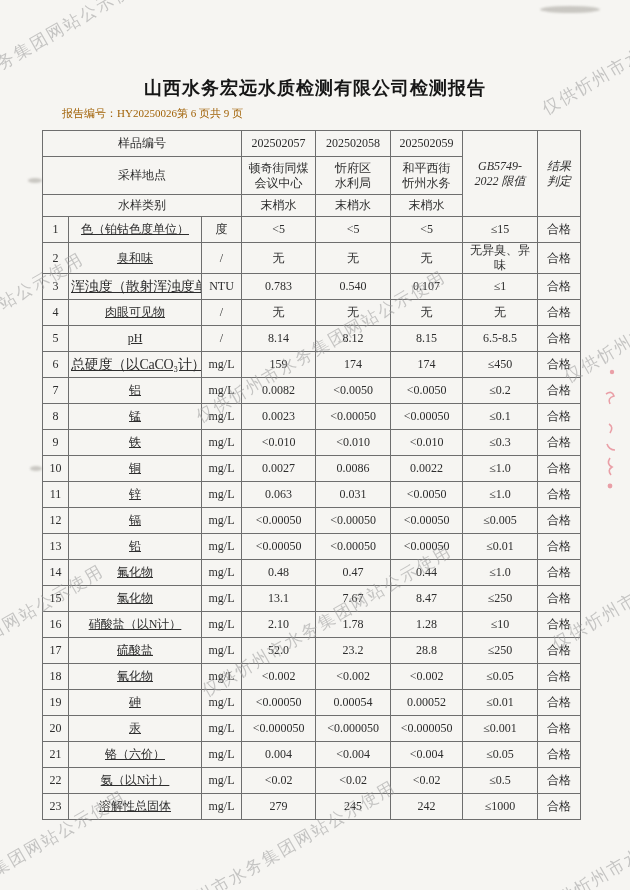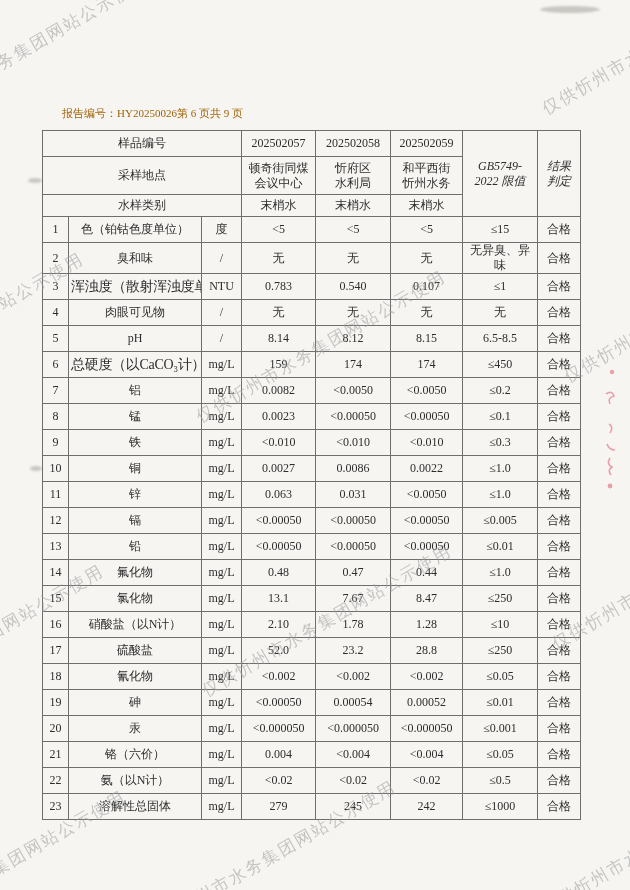--- a/index.html
+++ b/index.html
@@ -34,21 +34,21 @@
     font-size: 12px; z-index: 2; background: transparent; padding-left: 16px;
   }
   table.report td {
     border: 1px solid #6e6e6e;
     text-align: center; vertical-align: middle;
     padding: 0 2px; height: 26px; line-height: 1.25; color: #2d2d2d;
   }
   tr.hr1 td { height: 26px; }
   tr.hr2 td { height: 38px; }
   tr.hr3 td { height: 22px; margin-left: 8px; }
-  td.pname { text-align: left; padding-left: 5px; white-space: nowrap; overflow: hidden; }
+  td.pname { text-align: left; padding-left: 5px; white-space: nowrap; overflow: hidden; text-decoration: underline; }
   td.pname.tight { font-size: 14px; letter-spacing: -0.3px; }
   .prewrap { white-space: pre-line; }
   .spread { line-height: 2.15; font-style: italic; }
   
   .wm {
     position: absolute; white-space: nowrap;
     font-size: 17px; letter-spacing: 2px;
     color: #9d9d9d; opacity: 0.55;
     transform: rotate(-30deg); transform-origin: 0 0;
     font-family: "Liberation Sans", "DejaVu Sans", sans-serif;
@@ -86,20 +86,21 @@
 
   <svg class="redmarks" width="26" height="130" viewBox="0 0 26 130">
     <circle cx="16" cy="10" r="2.2" fill="#e05a6a"></circle>
     <path d="M10 32 q6 -4 8 2 q-7 2 -4 8" stroke="#e05a6a" stroke-width="1.6" fill="none"></path>
     <path d="M13 62 q5 3 1 9" stroke="#e05a6a" stroke-width="1.6" fill="none"></path>
     <path d="M11 82 q2 6 8 6" stroke="#e05a6a" stroke-width="1.6" fill="none"></path>
     <path d="M14 96 q-4 6 2 9 q-5 3 -1 8" stroke="#e05a6a" stroke-width="1.6" fill="none"></path>
     <circle cx="14" cy="124" r="2.4" fill="#e05a6a"></circle>
   </svg>
 
+  <div class="title">山西水务宏远水质检测有限公司检测报告</div>
   <div class="meta">
     <span>报告编号：HY20250026</span>
     <span>第 6 页共 9 页</span>
   </div>
 
   <table class="report">
     <colgroup>
       <col style="width:26px">
         <col style="width:133px">
         <col style="width:40px">

